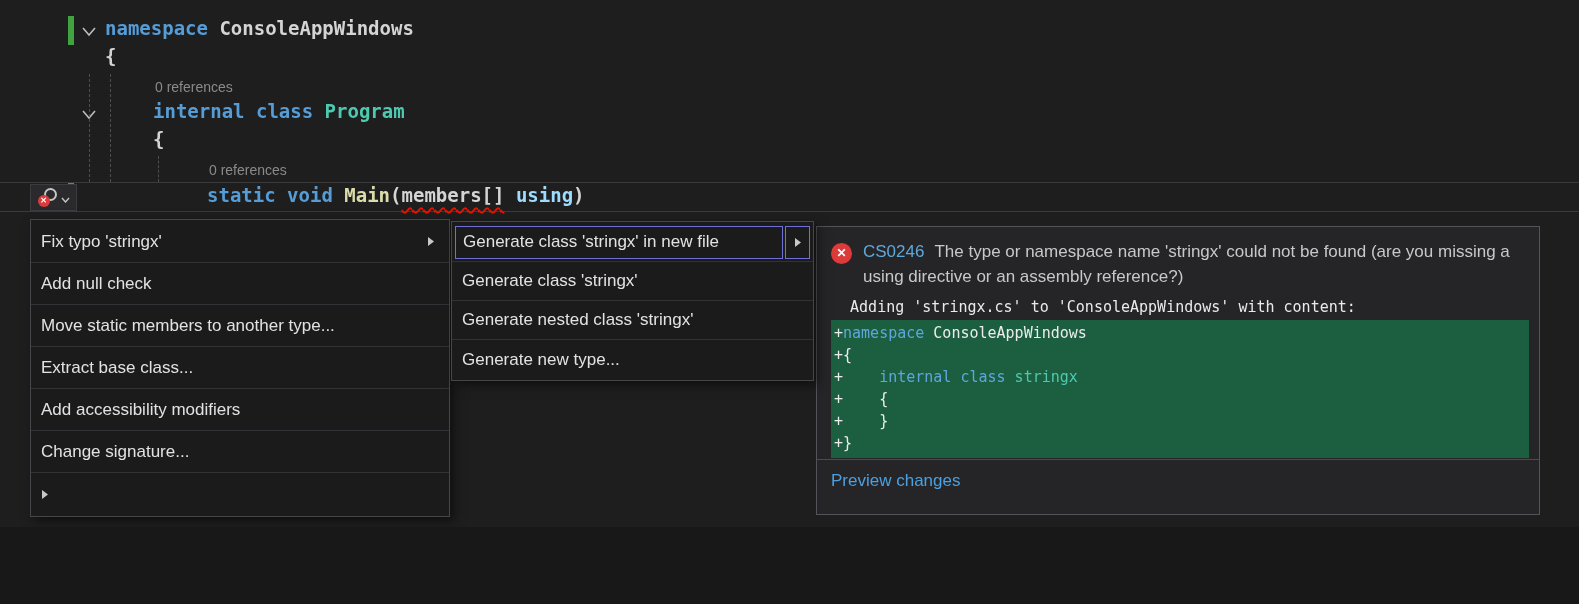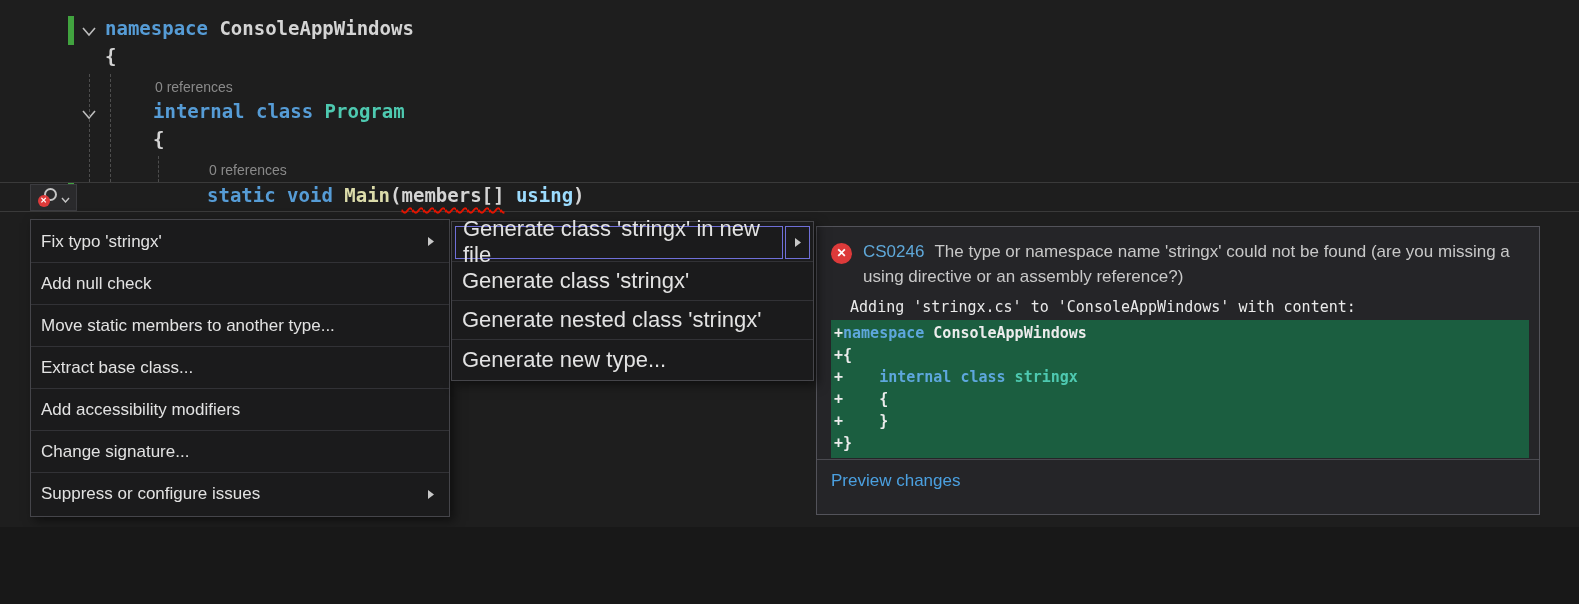--- a/index.html
+++ b/index.html
@@ -69,21 +69,21 @@
   .arrow-icon { display: flex; align-items: center; }
 
   
   .submenu {
     position: absolute; left: 451px; top: 221px; width: 363px;
     background: #1b1b1c; border: 1px solid #45454a;
     box-shadow: 4px 4px 10px rgba(0,0,0,.5); z-index: 6; padding: 1px 0;
   }
   .submenu-item {
     height: 39px; display: flex; align-items: center;
-    padding: 0 8px 0 10px; color: #e2e2e2; font-size: 22px;
+    padding: 0 8px 0 10px; color: #e2e2e2; font-size: 17px;
     border-bottom: 1px solid #323236; cursor: pointer;
   }
   .submenu-item:last-child { border-bottom: none; }
   .submenu-item.selected { padding: 0 3px; }
   .label-box {
     flex: 1; height: 33px; display: flex; align-items: center;
     padding: 0 7px; border: 1px solid #6f6fd8;
   }
   .preview-arrow-btn {
     width: 25px; height: 33px; margin-left: 2px; border: 1px solid #6f6fd8;
@@ -98,21 +98,21 @@
   }
   .error-row { display: flex; gap: 11px; padding: 13px 16px 4px 14px; line-height: 1.45; }
   .error-icon {
     flex: 0 0 auto; width: 21px; height: 21px; border-radius: 50%;
     background: #dd3a3a; color: #fff; font-size: 12px; font-weight: bold;
     display: flex; align-items: center; justify-content: center; margin-top: 3px;
   }
   .error-code { color: #5fa8d9; margin-right: 10px; }
   .mono { font-family: "DejaVu Sans Mono", "Liberation Mono", monospace; }
   .adding-line { padding: 5px 0 3px 15px; font-size: 15px; color: #eaeaea; white-space: pre; }
-  .diff { margin: 1px 10px 0 14px; background: #1b5e40; padding: 2px 0 4px 3px; font-weight: bold; }
+  .diff { margin: 1px 10px 0 14px; background: #1b5e40; padding: 2px 0 4px 3px; }
   .diff-line {
     font-family: "DejaVu Sans Mono", "Liberation Mono", monospace;
     font-size: 15px; line-height: 22px; color: #ececec; white-space: pre;
   }
   .diff-line .kw { color: #5ea7dd; }
   .diff-line .type { color: #4ec9b0; }
   .panel-footer { margin-top: 1px; border-top: 1px solid #4a4a50; padding: 11px 14px; }
   .preview-link { color: #4ba0e0; font-size: 17px; text-decoration: none; cursor: pointer; }
 </style>
 </head>
@@ -174,21 +174,20 @@
     <div class="menu-item">
       <span class="label">Extract base class...</span>
     </div>
     <div class="menu-item">
       <span class="label">Add accessibility modifiers</span>
     </div>
     <div class="menu-item">
       <span class="label">Change signature...</span>
     </div>
     <div class="menu-item">
-      <span class="label">Suppress or configure issues</span>
       <span class="arrow-icon">
           <svg width="8" height="11">
             <path d="M1 1 L7 5.5 L1 10 Z" fill="#c8c8c8"></path>
           </svg>
         </span>
     </div>
   </div>
 
   <div class="submenu">
     <div class="submenu-item selected">

